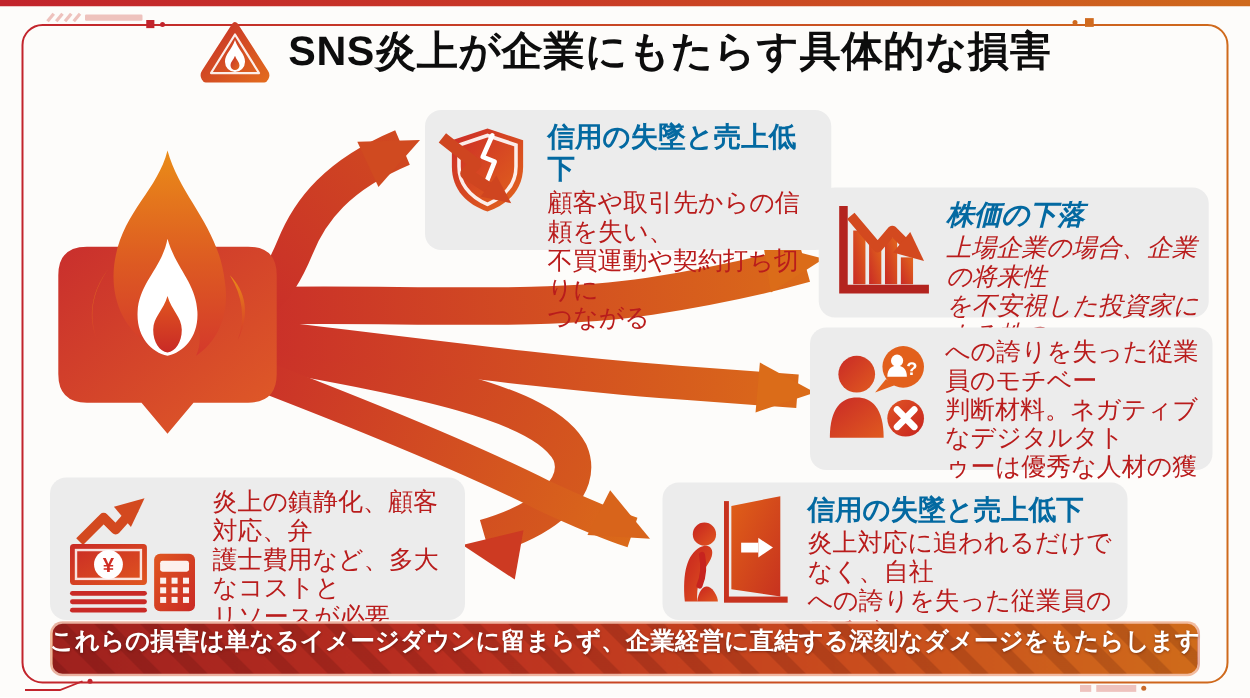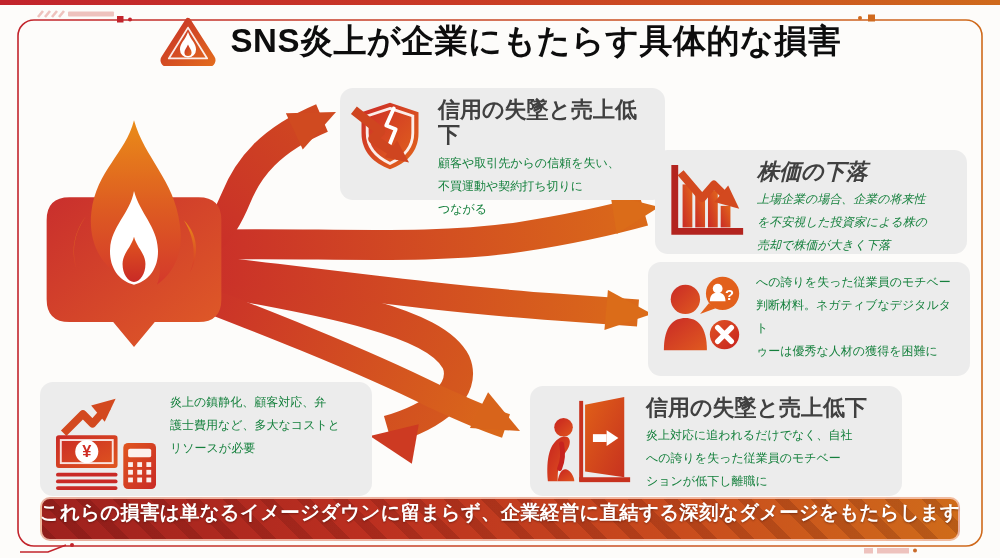--- a/index.html
+++ b/index.html
@@ -22,22 +22,22 @@
   .header h1{
     margin:0;font-size:33px;font-weight:900;color:#0d0d0d;letter-spacing:0.5px;
   }
   .flame-source{position:absolute;left:30px;top:116px;width:208px;height:250px;z-index:2;}
   .card{
     position:absolute;z-index:2;background:#ececec;border-radius:13px;
     display:flex;align-items:flex-start;padding:9px 8px 8px 10px;gap:8px;box-sizing:border-box;
   }
   .card .icon-box{flex:0 0 auto;}
   .card .txt{flex:1 1 auto;min-width:0;}
-  .card h3{margin:0 0 4px 0;font-size:22px;line-height:1.15;font-weight:800;color:#404040;}
-  .card .card-body{font-size:12px;line-height:23px;color:#15803d;white-space:pre-line;}
+  .card h3{margin:0 0 4px 0;font-size:22px;line-height:1.15;font-weight:800;color:#0369a1;}
+  .card .card-body{font-size:20px;line-height:23px;color:#b91c1c;white-space:pre-line;}
   #card-trust{left:340px;top:88px;width:325px;height:112px;}
   #card-stock{left:655px;top:150px;width:312px;height:104px;font-style:italic;}
   #card-recruit{left:648px;top:262px;width:322px;height:114px;}
   #card-cost{left:40px;top:382px;width:332px;height:114px;}
   #card-attrition{left:530px;top:386px;width:372px;height:110px;}
   .banner{
     position:absolute;left:40px;top:497px;width:920px;height:44px;z-index:4;
     border-radius:10px;box-sizing:border-box;
     background:
       repeating-linear-gradient(45deg,rgba(60,5,5,0.16) 0 10px,rgba(0,0,0,0) 10px 26px),

